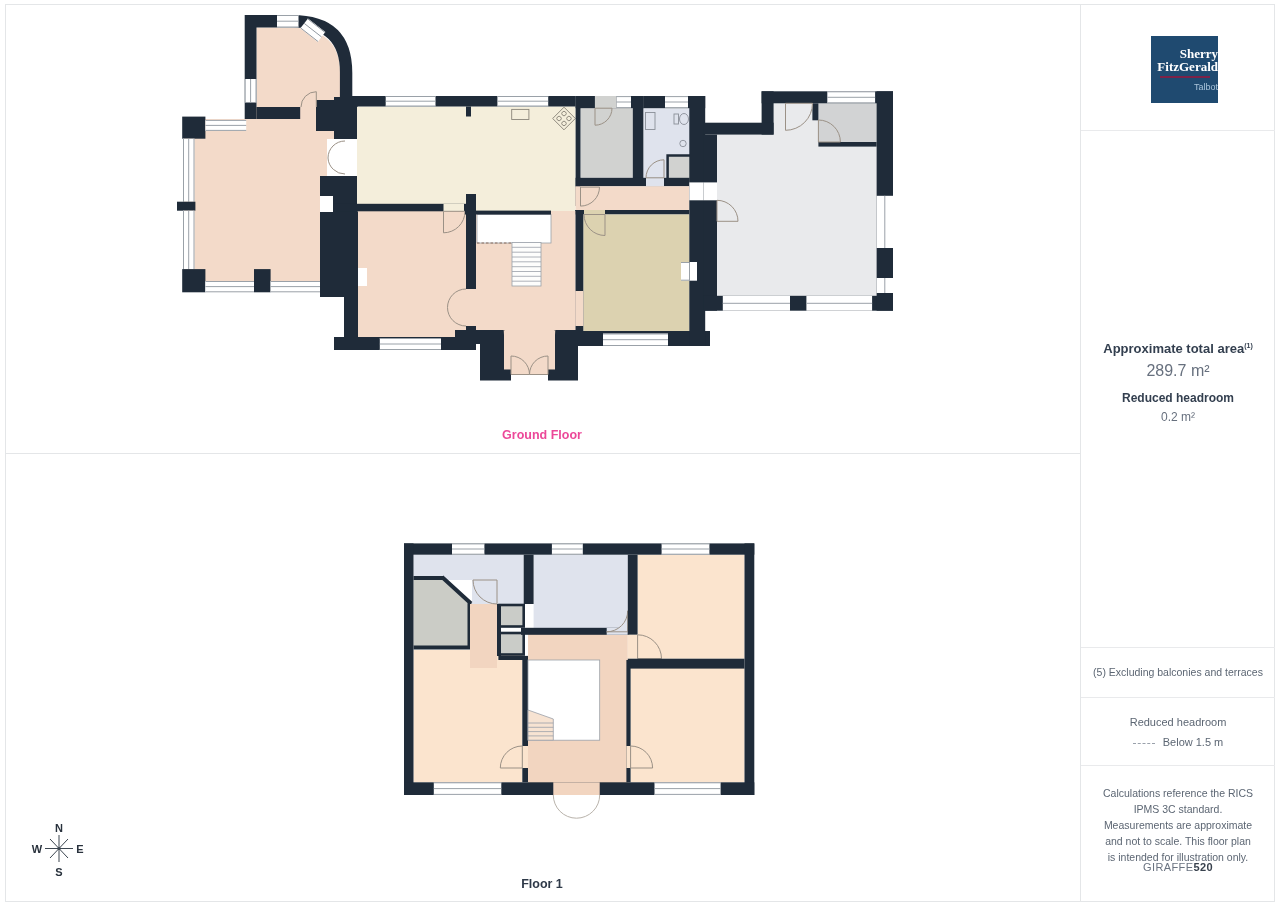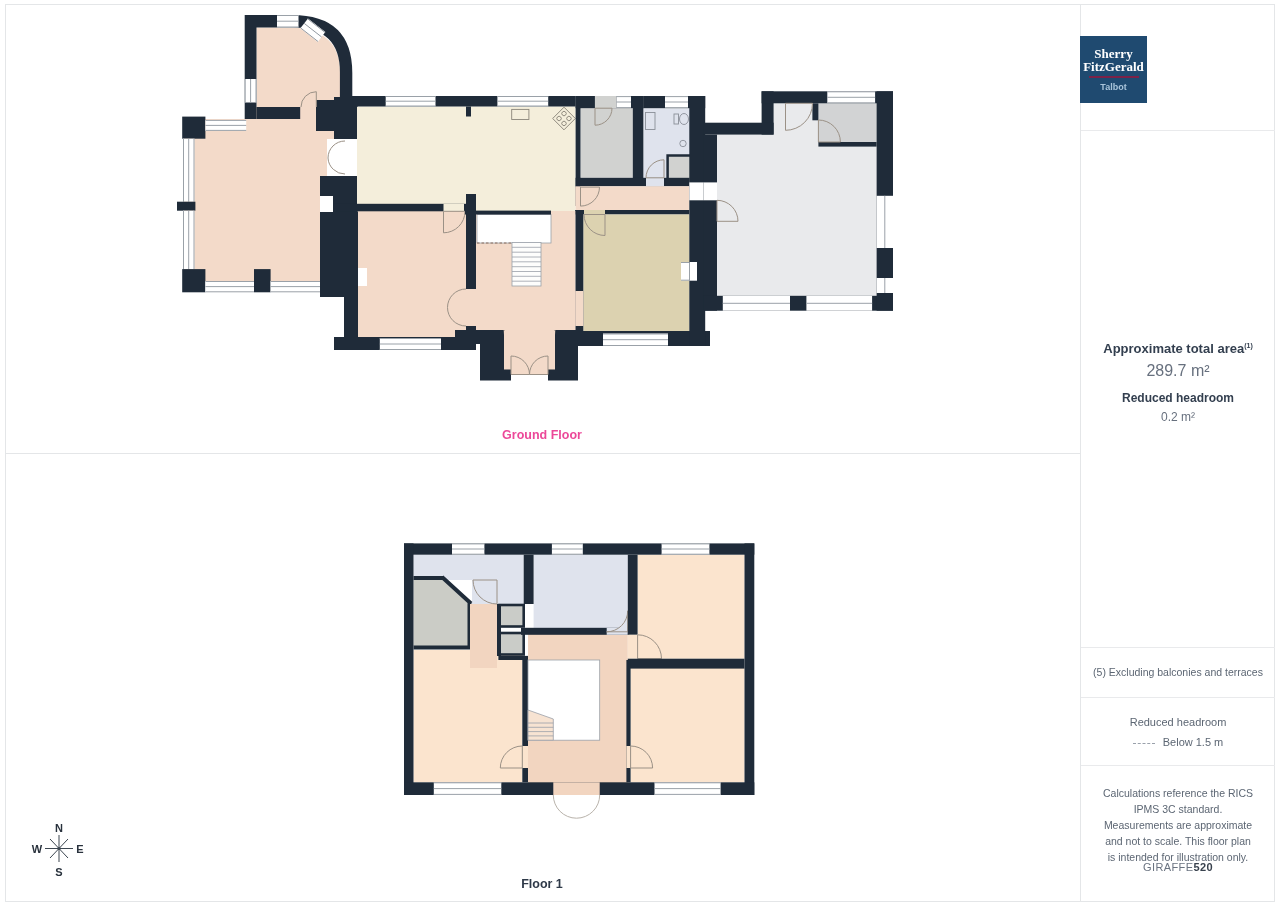--- a/index.html
+++ b/index.html
@@ -18,24 +18,24 @@
 <div id="frame"></div>
 
 <div id="hdiv"></div>
 
 <div id="vdiv"></div>
 <div class="hline" style="top:130px"></div>
 <div class="hline" style="top:647px"></div>
 <div class="hline" style="top:697px"></div>
 <div class="hline" style="top:765px"></div>
 
-<div class="abs" style="left:1080px;top:36px;width:67px;height:67px;background:#1f4a70;text-align:center;">
+<div class="abs" style="left:1151px;top:36px;width:67px;height:67px;background:#1f4a70;text-align:right;">
   <div style="margin-top:11px;color:#fff;font-family:'Liberation Serif',serif;font-weight:bold;font-size:13px;line-height:13px;">Sherry<br>FitzGerald</div>
   <div style="margin:3px auto 0;width:50px;height:2px;background:#7c2248;"></div>
-  <div style="margin-top:4px;color:#a9c4da;font-size:9px;font-weight:bold;">Talbot</div>
+  <div style="margin-top:4px;color:#a9c4da;font-size:9px;">Talbot</div>
 </div>
 
 <div class="sbtxt" style="top:341px;font-size:13px;font-weight:bold;color:#333f4f;">Approximate total area<span style="font-size:7px;vertical-align:super;">(1)</span></div>
 
 <div class="sbtxt" style="top:362px;font-size:16px;color:#67707e;">289.7 m²</div>
 
 <div class="sbtxt" style="top:391px;font-size:12px;font-weight:bold;color:#333f4f;">Reduced headroom</div>
 
 <div class="sbtxt" style="top:410px;font-size:12px;color:#67707e;">0.2 m²</div>
 

